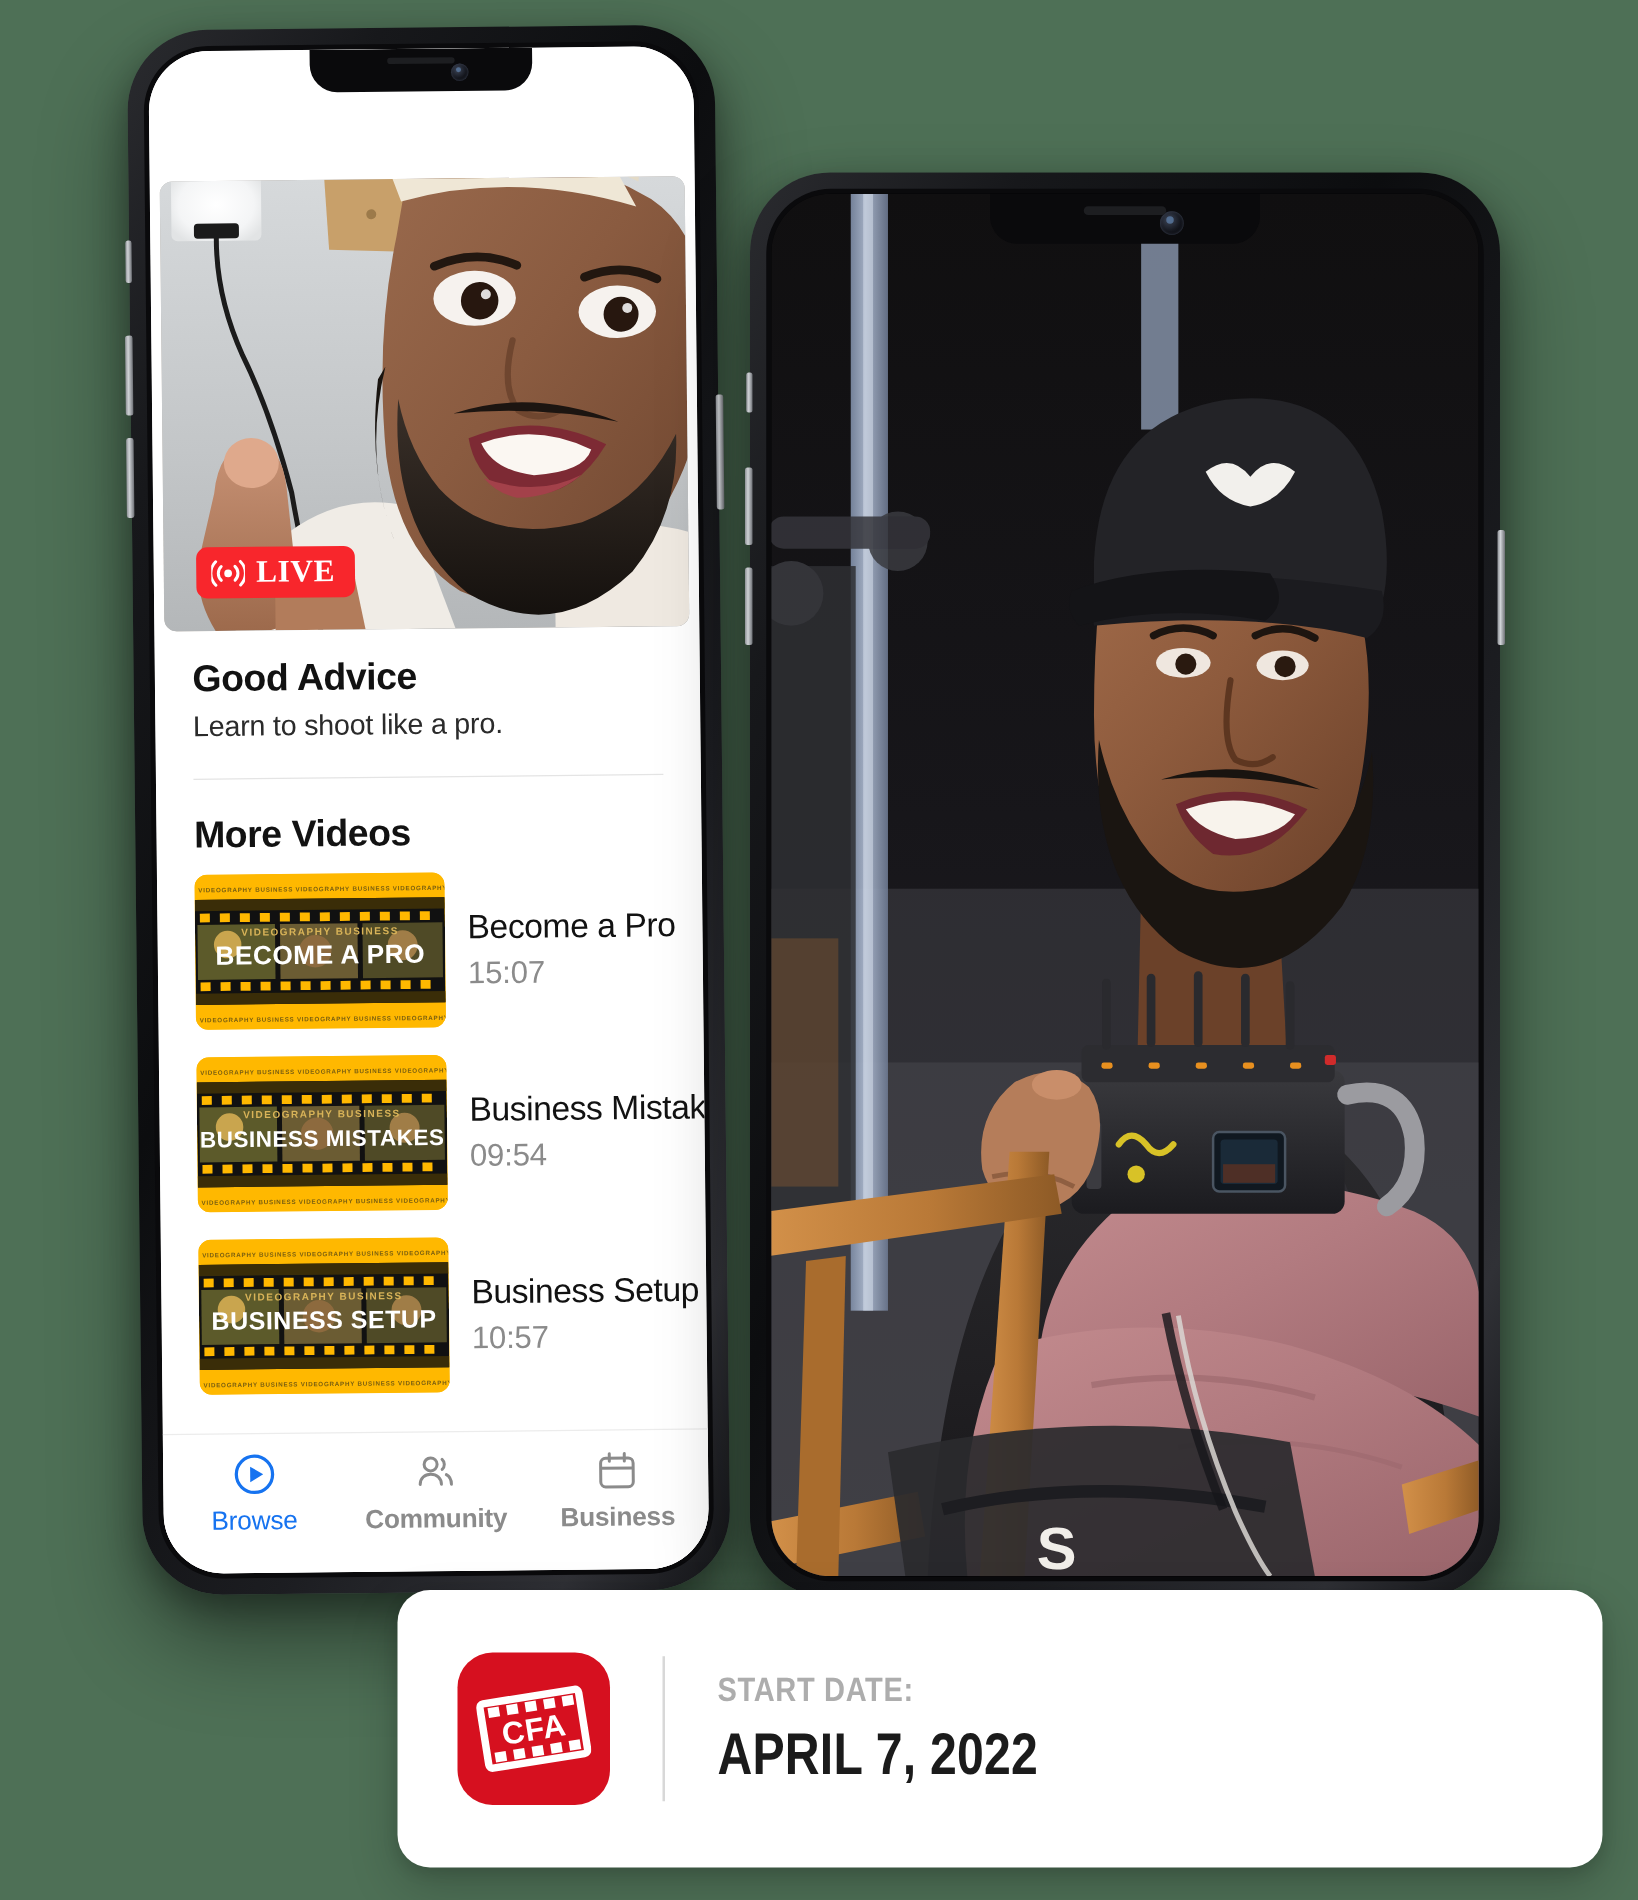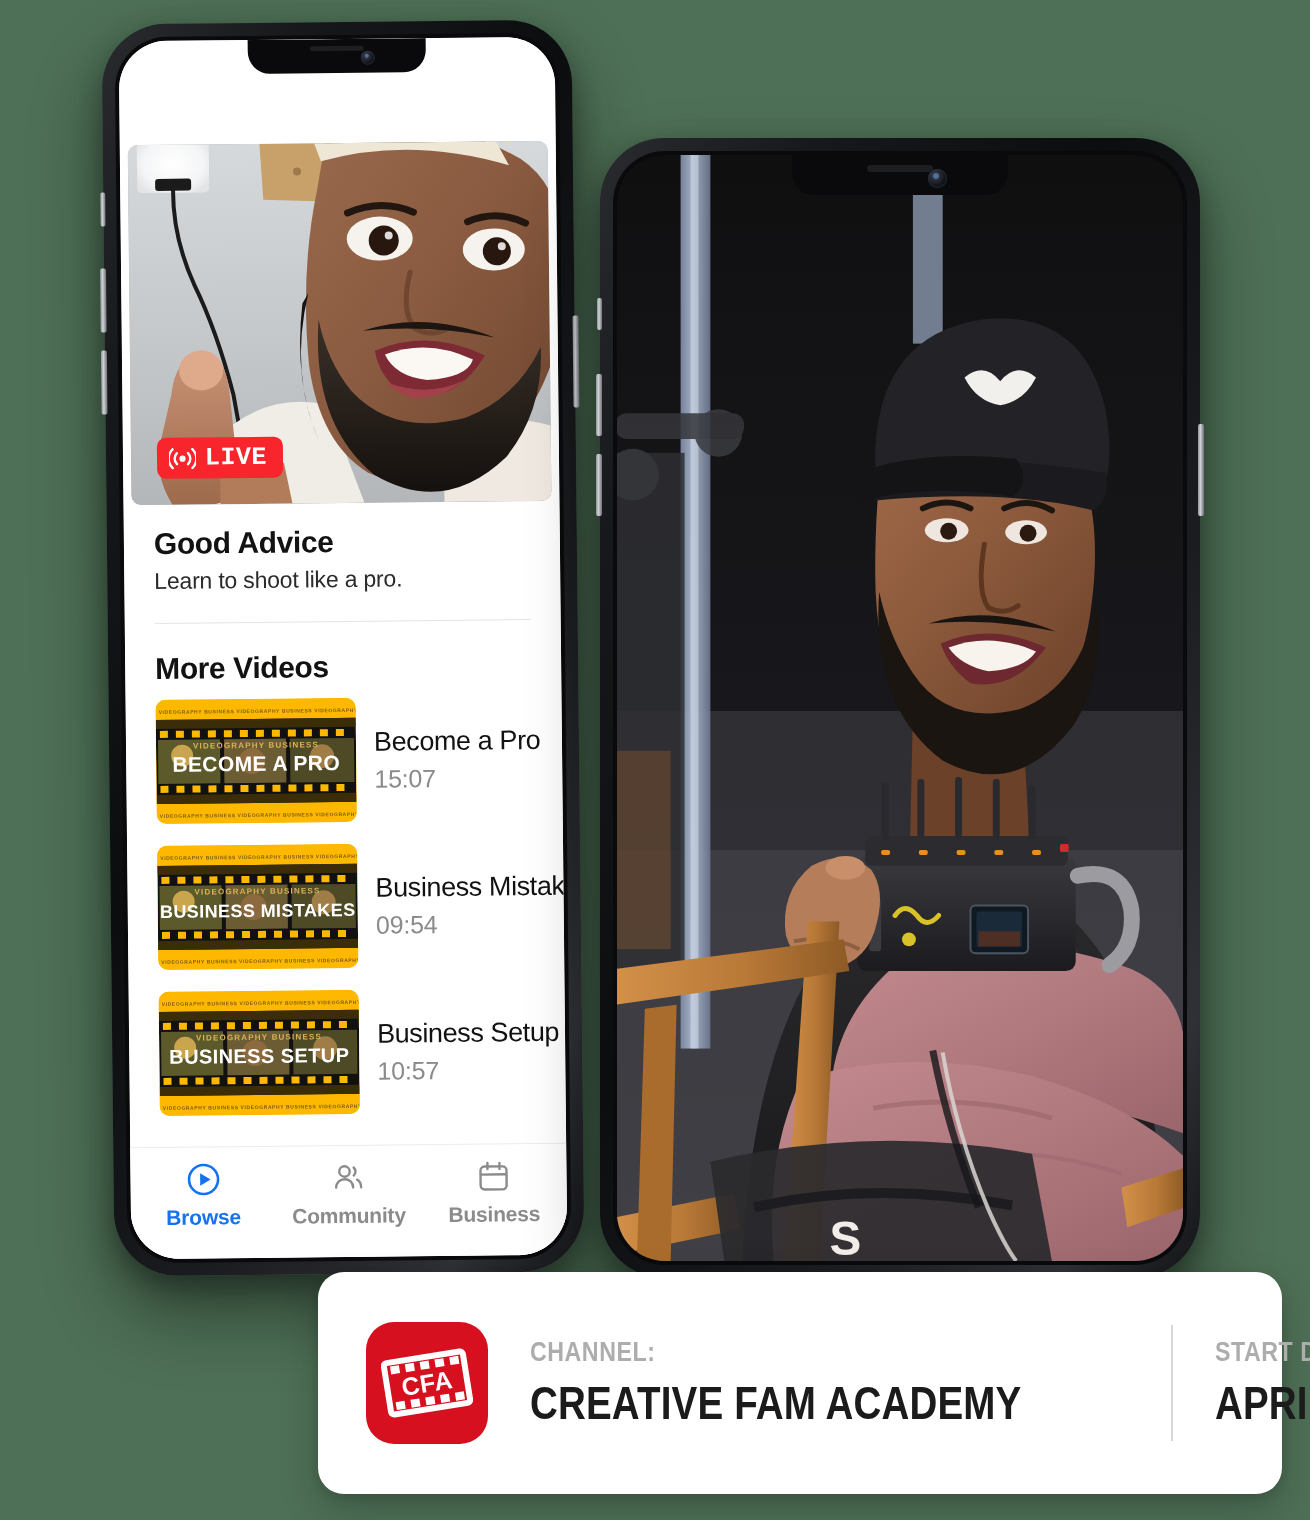--- a/index.html
+++ b/index.html
@@ -129,21 +129,21 @@
     padding: 8px 16px 8px 12px;
     display: flex;
     align-items: center;
     gap: 9px;
     font-weight: 700;
     font-size: 25px;
     letter-spacing: 0.5px;
     line-height: 1;
     z-index: 6;
   }
-  .live-badge .live-text { font-family: Liberation Mono, monospace; text-align: center; }
+  .live-badge .live-text { font-family: Liberation Serif, serif; text-align: center; }
 
   .video-meta { padding: 22px 30px 0 30px; }
   .video-title {
     font-size: 30px;
     font-weight: 700;
     color: #121212;
     letter-spacing: -0.4px;
   }
   .video-sub {
     font-size: 23px;
@@ -195,21 +195,21 @@
     margin-top: auto;
     height: 112px;
     border-top: 1px solid #ececec;
     display: flex;
     align-items: flex-start;
     padding-top: 14px;
     background: #fff;
   }
   .tab { flex: 1; display: flex; flex-direction: column; align-items: center; gap: 8px; }
   .tab .lbl { font-size: 21px; font-weight: 600; color: #8b8b8b; letter-spacing: -0.2px; }
-  .tab.active .lbl { color: #1673f0; font-weight: 700; }
+  .tab.active .lbl { color: #1673f0; font-weight: 400; }
 
   
   .photo { position: absolute; inset: 0; }
   .photo svg { width: 100%; height: 100%; display: block; }
 
   
   #info-card {
     position: absolute;
     left: 318px; top: 1272px;
     width: 964px; height: 222px;
@@ -742,24 +742,20 @@
               <rect x="27" y="60" width="9" height="8"></rect>
               <rect x="42" y="60" width="9" height="8"></rect>
               <rect x="57" y="60" width="9" height="8"></rect>
               <rect x="72" y="60" width="9" height="8"></rect>
           </g>
           <text x="46" y="55" font-family="Liberation Sans, sans-serif" font-size="25" font-weight="700" fill="#ffffff" text-anchor="middle" letter-spacing="0.5">CFA</text>
         </g>
       </svg>
     </div>
 
-    <div class="card-field" id="field-channel">
-      <div class="card-label">CHANNEL:</div>
-      <div class="card-value">CREATIVE FAM ACADEMY</div>
-    </div>
 
     <div class="card-sep"></div>
 
     <div class="card-field" id="field-date">
       <div class="card-label">START DATE:</div>
       <div class="card-value">APRIL 7, 2022</div>
     </div>
 
   </div>
 

